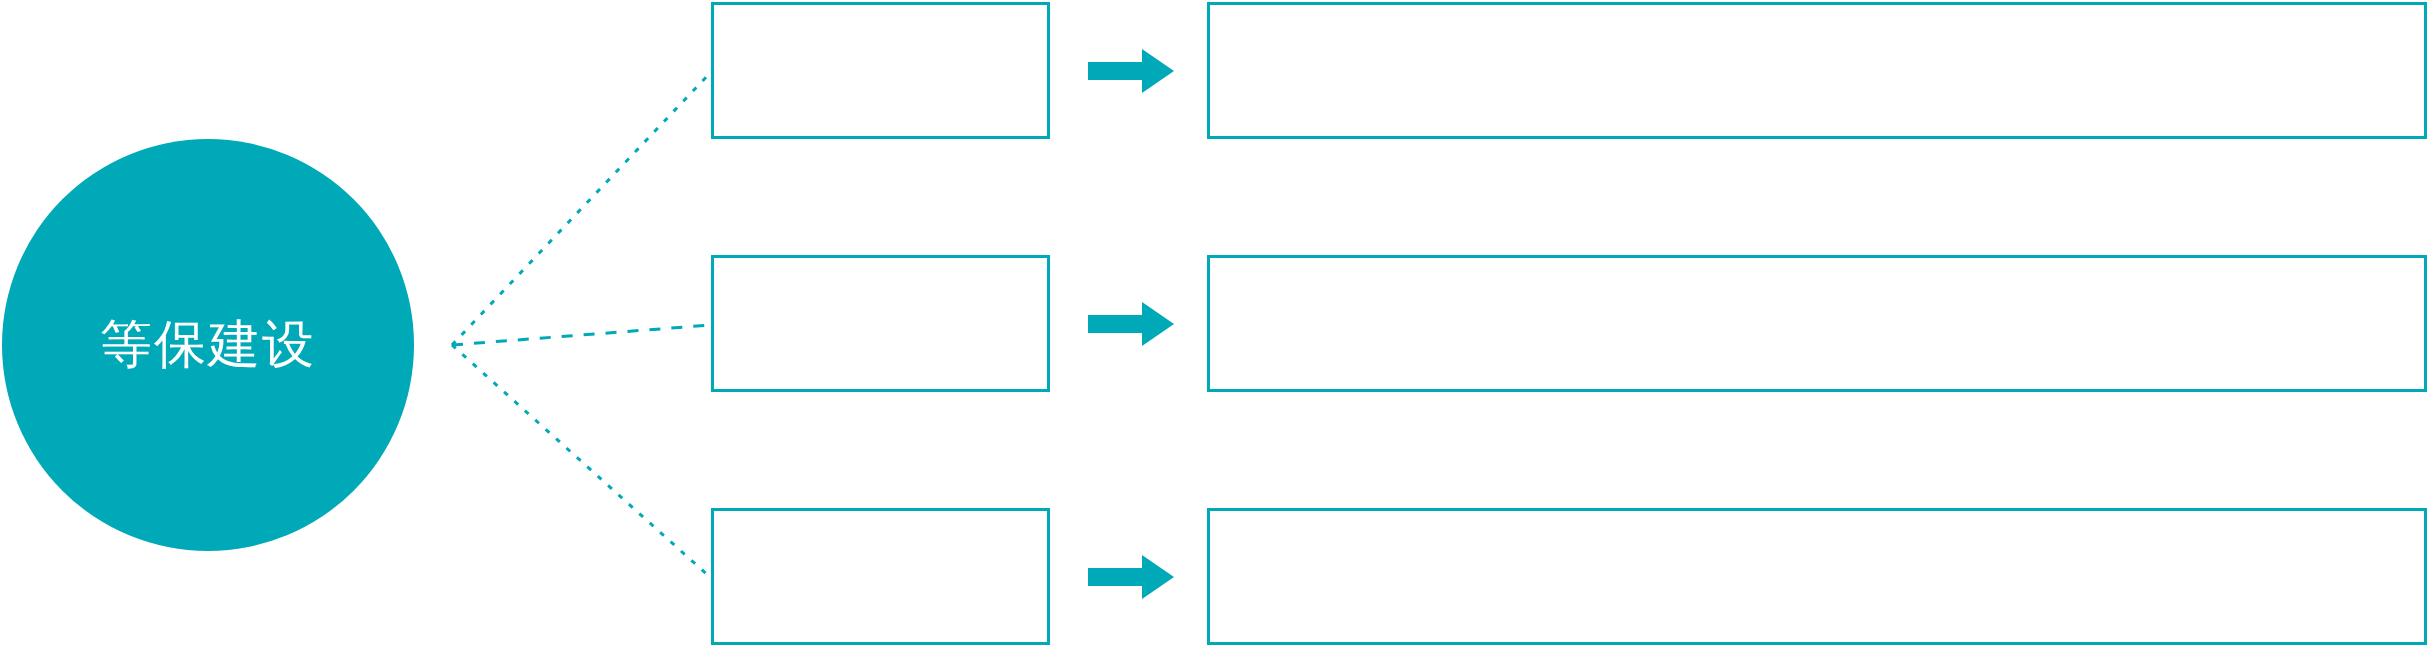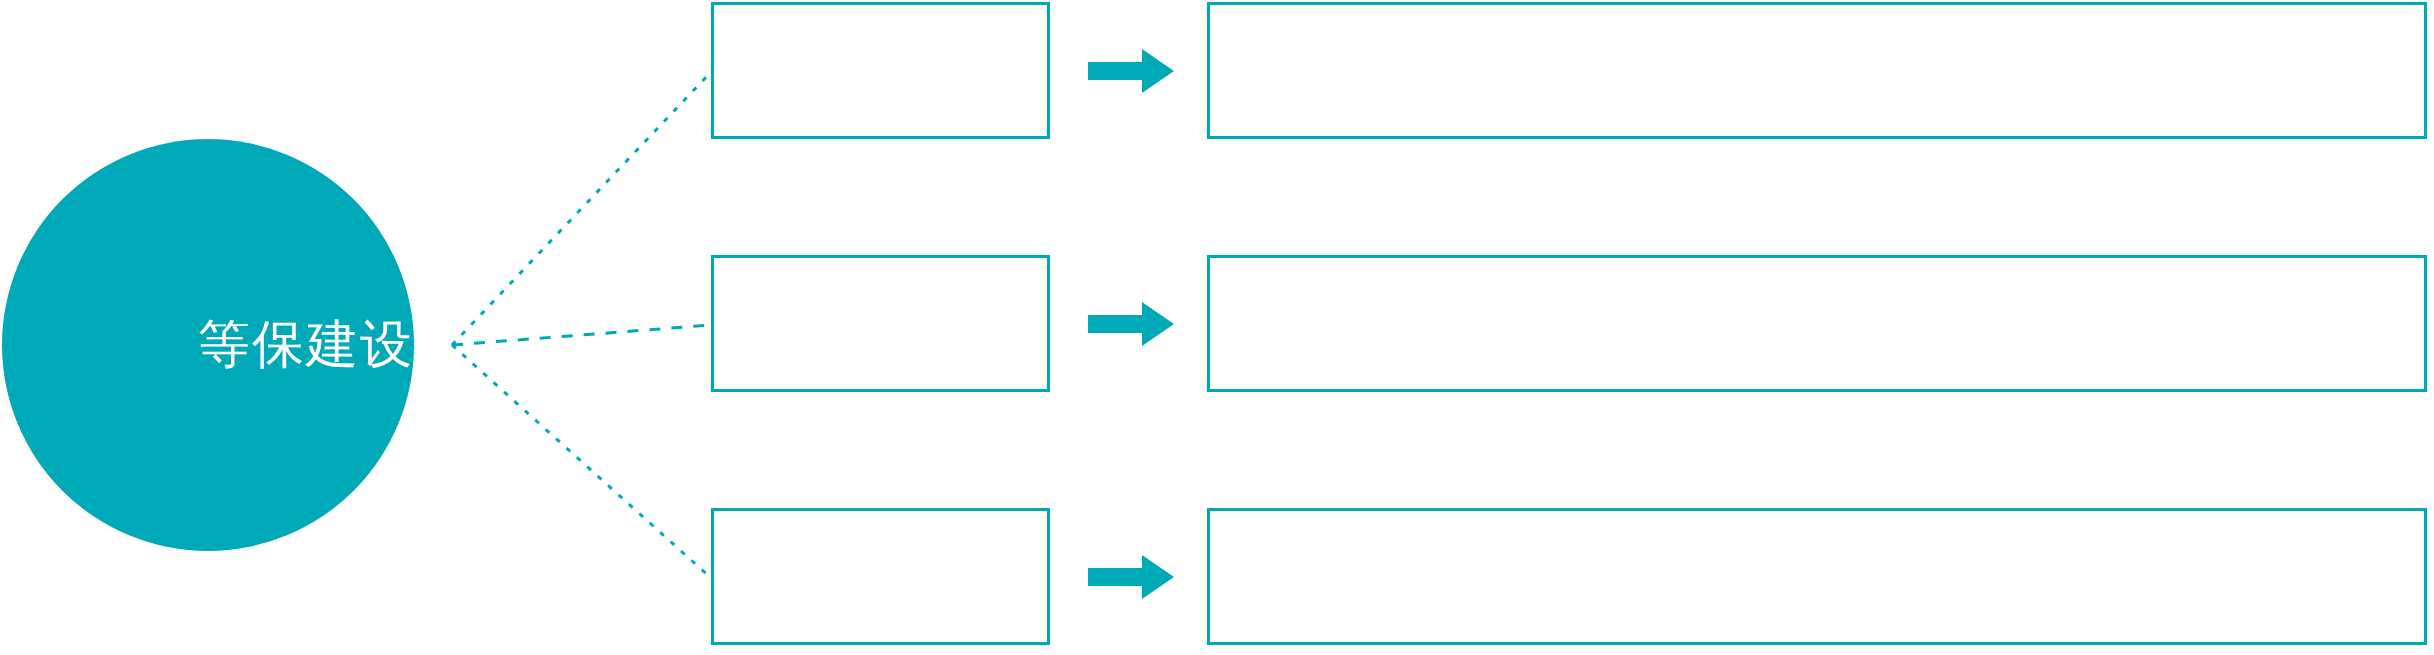--- a/index.html
+++ b/index.html
@@ -21,21 +21,21 @@
   .hub-circle {
     position: absolute;
     left: 2px;
     top: 139px;
     width: 412px;
     height: 412px;
     border-radius: 50%;
     background: #00a9b7;
     display: flex;
     flex-direction: column;
-    align-items: flex-end;
+    align-items: center;
     justify-content: center;
     box-sizing: border-box;
   }
   .hub-line {
     color: #ffffff;
     font-size: 52px;
     line-height: 1.30;
     letter-spacing: 2px;
     font-weight: 400;
     text-align: center;

